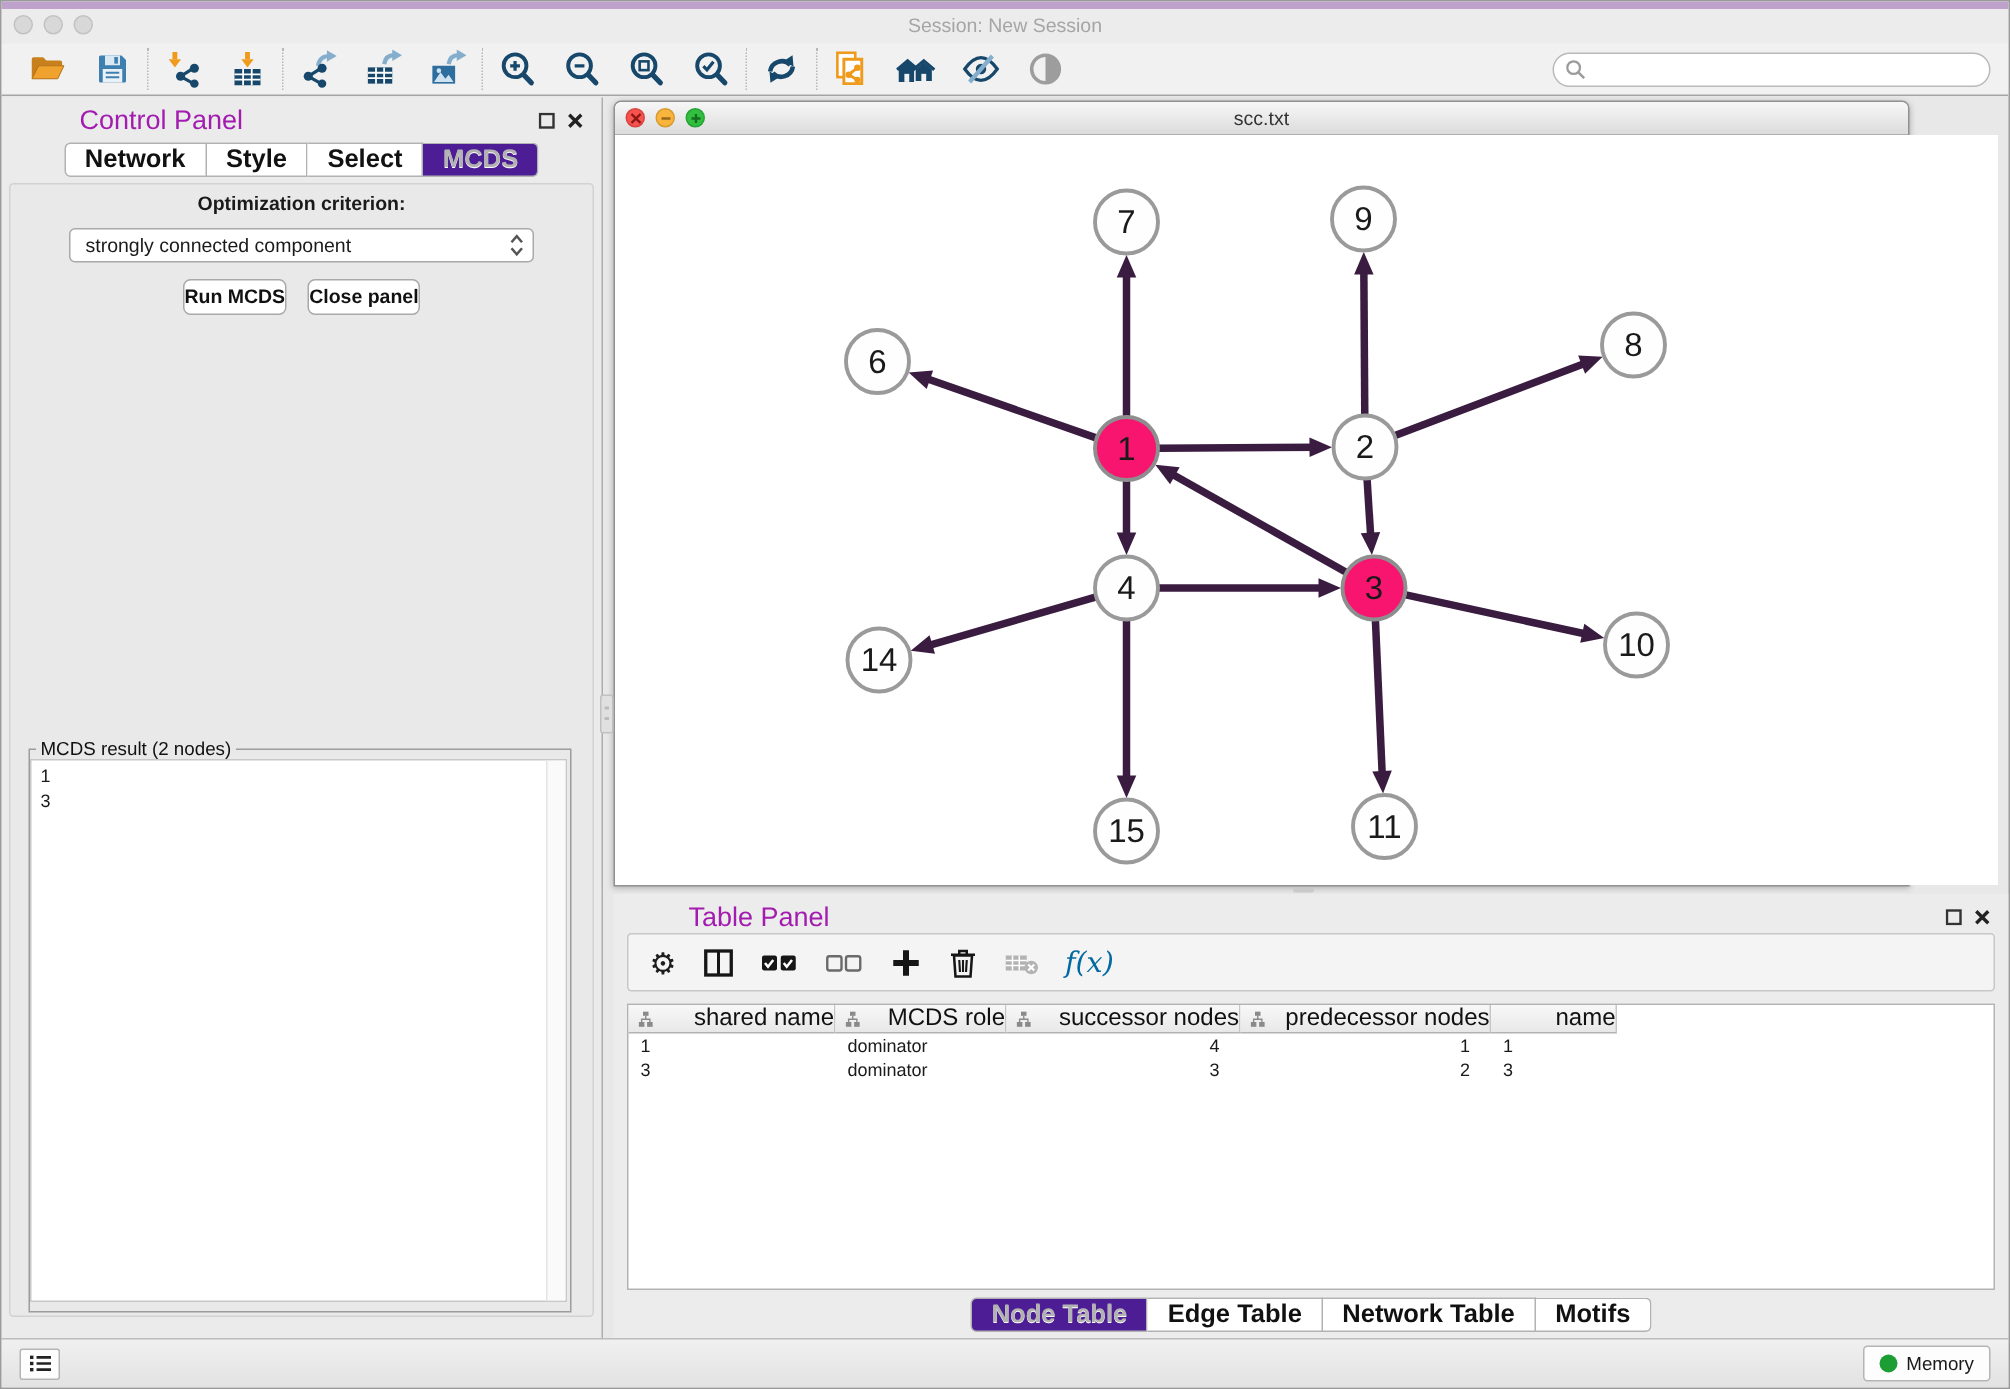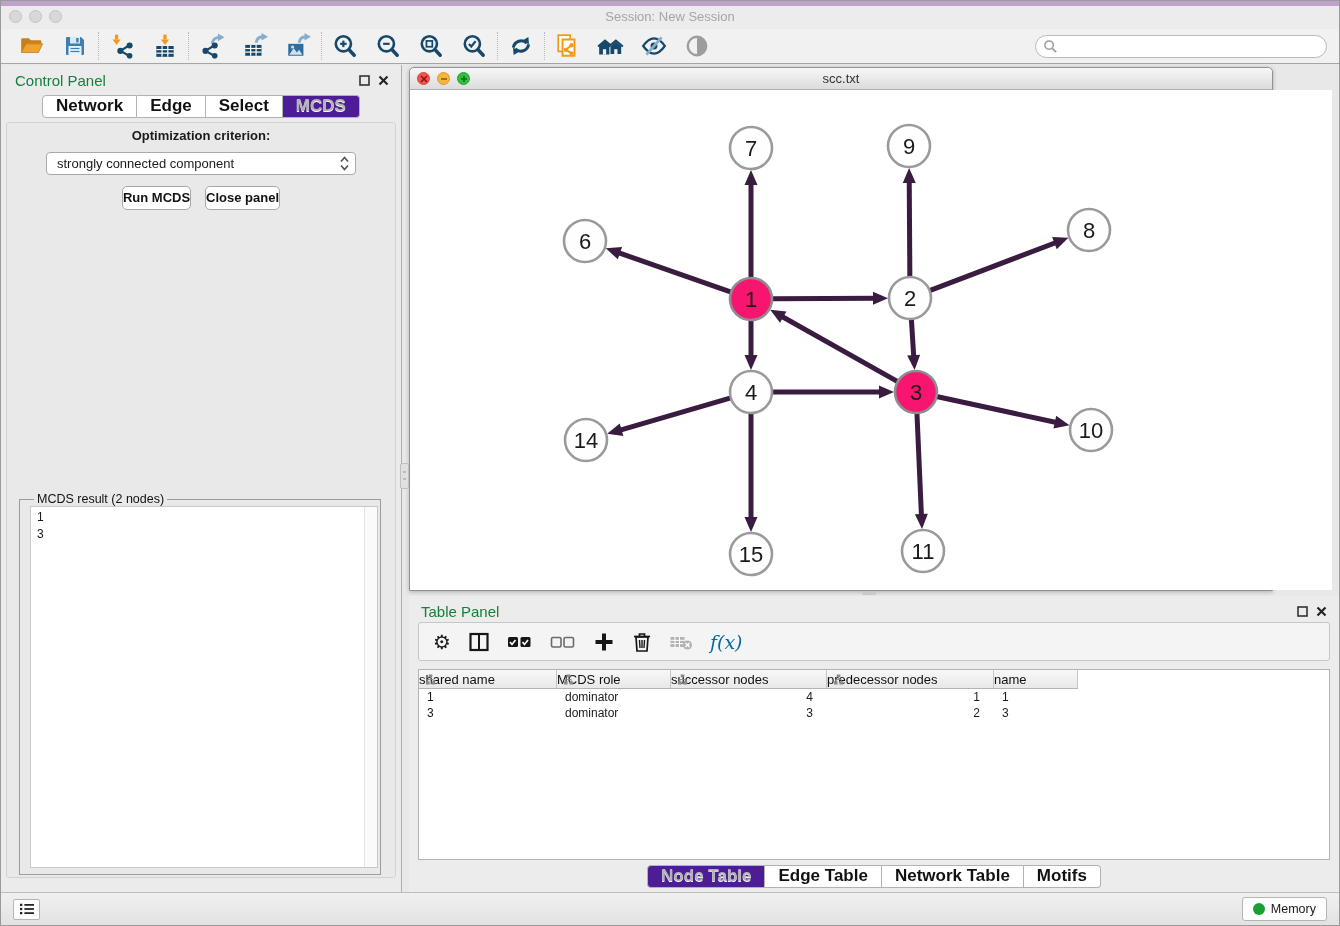--- a/index.html
+++ b/index.html
@@ -19,40 +19,40 @@
   .sep { width:0; height:28px; border-left:1px dotted #b8b8b8; }
   .tbtn { width:28px; height:28px; display:flex; align-items:center; justify-content:center; cursor:default; }
   .search-wrap { margin-left:auto; margin-right:4px; position:relative; }
   .search-input { width:292px; height:23px; border:1px solid #b9b9b9; border-radius:12px; background:#fff;
                   padding:0 8px 0 26px; font-family:"Liberation Sans",sans-serif; font-size:12px; outline:none; }
   .search-mag { position:absolute; left:8px; top:4px; }
   
   .control-panel { position:absolute; top:64px; left:0; width:401px; bottom:33px; background:#ebebeb;
                    border-right:1px solid #aeaeae; display:flex; flex-direction:column; }
   .panel-head { height:28px; display:flex; align-items:center; padding:2px 12px 0 14px; }
-  .panel-title { font-size:15px; color:#15803d; }
+  .panel-title { font-size:18px; color:#a21caf;margin-left:38px; }
   .panel-head-icons { margin-left:auto; display:flex; gap:8px; align-items:center; }
   .tabrow { display:flex; justify-content:center; margin-top:2px; }
   .seg { display:flex; }
   .seg .tab { padding:2px 13px 3px; background:#fff; border:1px solid #b2b2b2; border-left:none;
               font-size:17px; font-weight:600; color:#111; line-height:16px; }
   .seg .tab:first-child { border-left:1px solid #b2b2b2; border-radius:4px 0 0 4px; }
   .seg .tab:last-child { border-radius:0 4px 4px 0; }
   .seg .tab.sel { background:#4c1d95; color:#b2b2b2; text-shadow:0 1px 0 #fff; }
   .cp-content { flex:1; margin:4px 5px 14px 5px; background:#e9e9e9; border:1px solid #d2d2d2;
                 border-radius:3px; display:flex; flex-direction:column; overflow:hidden; }
   .opt-label { text-align:center; margin-top:5px; font-weight:600; font-size:13px; }
   .combo { margin:9px auto 0; width:310px; height:23px; background:#fff; border:1px solid #a9a9a9;
            border-radius:4px; display:flex; align-items:center; padding:0 4px 0 10px; font-size:13px; }
   .combo-label { flex:1; }
   .btnrow { display:flex; justify-content:center; gap:14px; margin-top:11px; }
   .pushbtn { background:#fff; border:1px solid #a9a9a9; border-radius:5px; padding:3px 0 4px;
              font-family:"Liberation Sans",sans-serif; font-size:13px; font-weight:600; color:#111; }
   .spacer { flex:1; }
-  .mcds-fieldset { margin:0 14px 2px 12px; height:383px; border:1px solid #9c9c9c; padding:0 2px 2px 10px; }
+  .mcds-fieldset { margin:0 14px 2px 12px; height:383px; border:1px solid #9c9c9c; padding:0 2px 2px 0; }
   .mcds-fieldset legend { font-size:12.5px; padding:0 3px; margin-left:4px; color:#111; }
   .mcds-list { background:#fff; border:1px solid #c8c8c8; height:362px; position:relative;
                font-size:12px; padding:2px 0 0 6px; line-height:17px; overflow:hidden; }
   .mcds-scroll { position:absolute; top:0; right:0; width:13px; height:100%;
                  background:#fafafa; border-left:1px solid #e4e4e4; }
   
   .vsplit-handle { position:absolute; left:399px; top:462px; width:9px; height:26px; background:#e0e0e0;
                    border:1px solid #c0c0c0; border-radius:2px; z-index:5; }
   .vsplit-handle::before { content:""; position:absolute; left:2px; right:2px; top:7px; height:2px;
                    background:#bdbdbd; box-shadow:0 7px 0 #bdbdbd; }
@@ -72,22 +72,22 @@
   .nw-resize { position:absolute; left:452px; bottom:-5px; width:14px; height:3px; background:#c9c9c9; border-radius:2px; }
   
   .table-panel { position:absolute; left:408px; top:595px; right:0; bottom:33px; background:#ececec;
                  display:flex; flex-direction:column; padding:0 9px; }
   .tp-head { height:26px; display:flex; align-items:center; padding:4px 3px 0 3px; }
   .tp-toolbar { height:39px; background:#f4f4f4; border:1px solid #c7c7c7; border-radius:3px;
                 display:flex; align-items:center; gap:17px; padding:0 14px; }
   .tp-table { flex:1; margin-top:8px; background:#fff; border:1px solid #b3b3b3; overflow:hidden; }
   .th-row { display:flex; height:19px; }
   .th-cell { position:relative; background:linear-gradient(#f8f8f8,#e8e8e8); border-right:1px solid #c6c6c6;
-             border-bottom:1px solid #b3b3b3; font-size:13px; display:flex; align-items:center;
-             justify-content:flex-start; color:#111; }
+             border-bottom:1px solid #b3b3b3; font-size:16px; display:flex; align-items:center;
+             justify-content:flex-end; color:#111; }
   .th-tree { position:absolute; left:6px; top:4px; }
   .td-row { display:flex; height:16px; font-size:12px; }
   .td-cell { overflow:hidden; white-space:nowrap; }
   
   .tp-tabs { height:32px; display:flex; justify-content:center; align-items:center; }
   
   .statusbar { position:absolute; left:0; right:0; bottom:0; height:33px;
                background:linear-gradient(#f0f0f0,#e2e2e2); border-top:1px solid #bdbdbd;
                display:flex; align-items:center; padding:0 12px; }
   .list-btn { width:27px; height:21px; background:#fdfdfd; border:1px solid #b5b5b5; border-radius:2px;
@@ -289,21 +289,21 @@
         </svg>
         <svg width="11" height="11" viewBox="0 0 11 11">
           <line x1="1.5" y1="1.5" x2="9.5" y2="9.5" stroke="#222" stroke-width="2.2"></line>
           <line x1="9.5" y1="1.5" x2="1.5" y2="9.5" stroke="#222" stroke-width="2.2"></line>
         </svg>
       </span>
     </div>
     <div class="tabrow">
       <div class="seg" id="control-tabs">
           <div class="tab">Network</div>
-          <div class="tab">Edge</div>
+          <div class="tab">Style</div>
           <div class="tab">Select</div>
           <div class="tab sel">MCDS</div>
         </div>
     </div>
     <div class="cp-content">
       <div class="opt-label">Optimization criterion:</div>
       <div class="combo">
         <span class="combo-label">strongly connected component</span>
         <svg width="13" height="17" viewBox="0 0 13 17">
           <path d="M3 6.5l3.5-4 3.5 4" fill="none" stroke="#555" stroke-width="1.7"></path>

